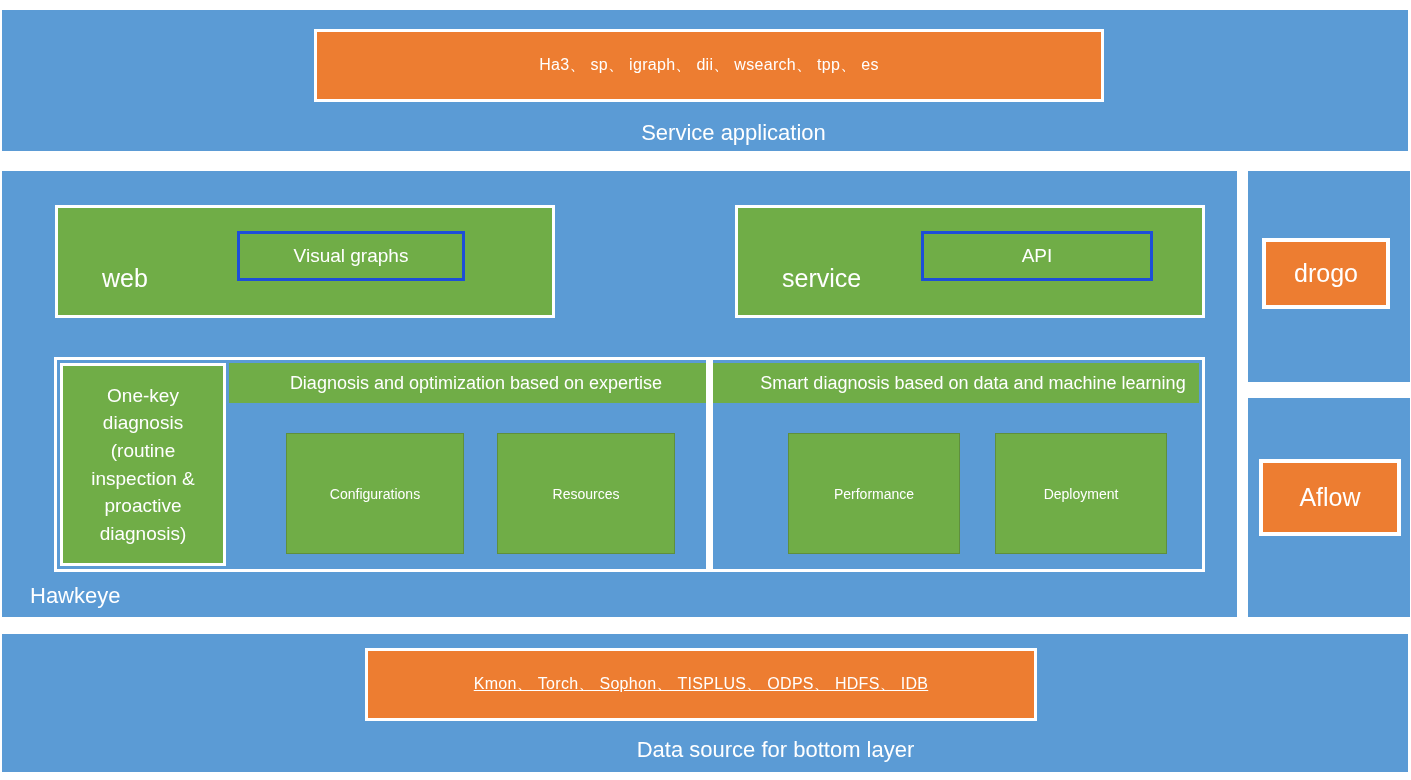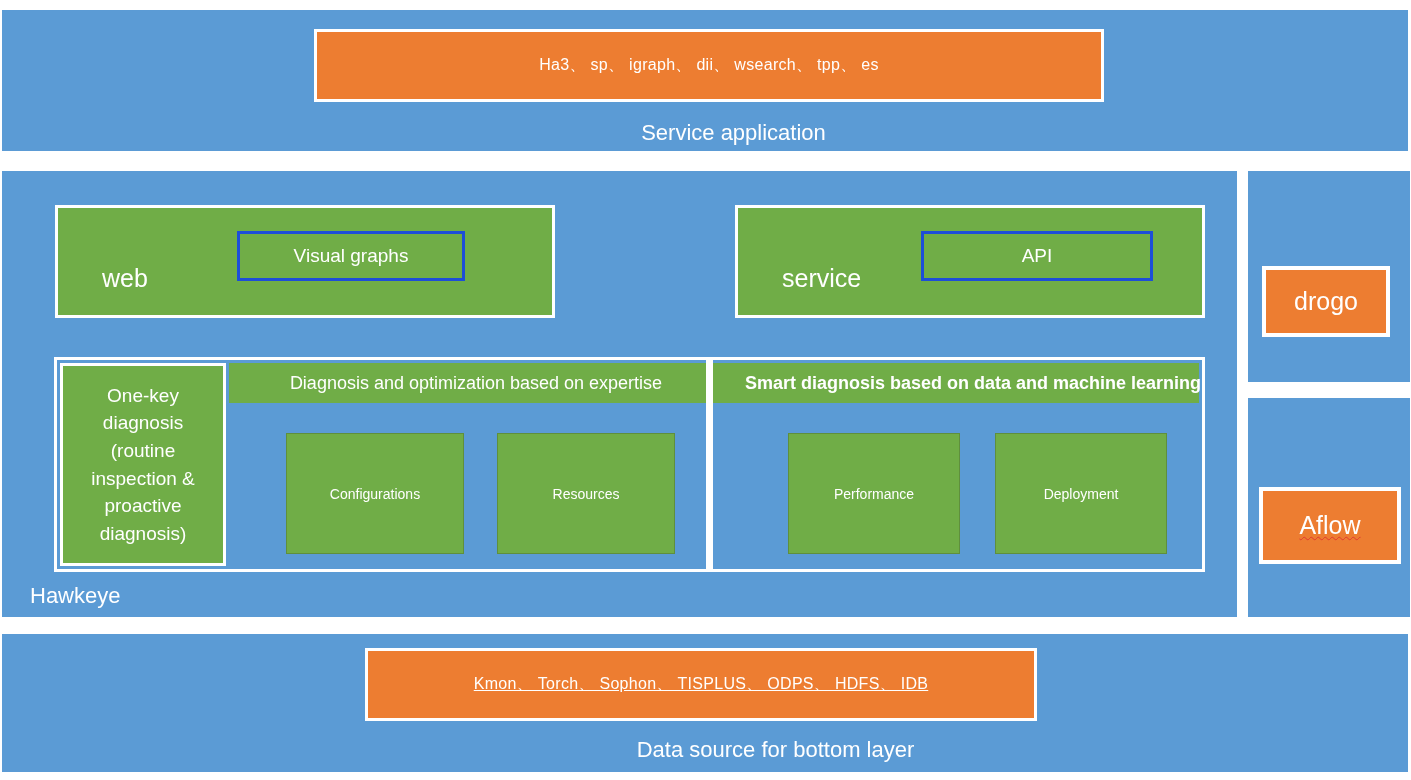--- a/index.html
+++ b/index.html
@@ -37,21 +37,20 @@
     color: #ffffff;
     font-size: 22px;
     white-space: nowrap;
   }
   .tag-list {
     font-size: 16px;
     letter-spacing: 0.3px;
     white-space: nowrap;
   }
   .squiggle {
-    text-decoration: underline;
     text-decoration-style: wavy;
     text-decoration-color: #e03a2f;
     text-decoration-thickness: 1px;
     text-underline-offset: 2px;
   }
   
   .big-green {
     position: absolute;
     background: #70AD47;
     border: 3px solid #ffffff;
@@ -98,21 +97,21 @@
     position: absolute;
     background: #70AD47;
     box-sizing: border-box;
     display: flex;
     align-items: center;
     justify-content: center;
     color: #ffffff;
     font-size: 18px;
     white-space: nowrap;
   }
-  .diag-header.bold { font-weight: bold; padding-left: 34px; }
+  .diag-header.bold { font-weight: normal; padding-left: 34px; }
   .diag-vdivider {
     position: absolute;
     background: #ffffff;
   }
   .leaf-green {
     position: absolute;
     background: #70AD47;
     border: 1px solid #5f8f3c;
     box-sizing: border-box;
     display: flex;
@@ -124,21 +123,20 @@
   .side-orange {
     position: absolute;
     background: #ED7D31;
     border: 4px solid #ffffff;
     box-sizing: border-box;
     display: flex;
     align-items: center;
     justify-content: center;
     color: #ffffff;
     font-size: 25px;
-    margin-top: 28px;
   }
 </style>
 </head>
 <body>
 
 <div id="canvas">
 
   <div class="panel-blue" style="left:2px; top:10px; width:1406px; height:141px;"></div>
 
   <div class="box-orange tag-list" style="left:314px; top:29px; width:790px; height:73px;">

